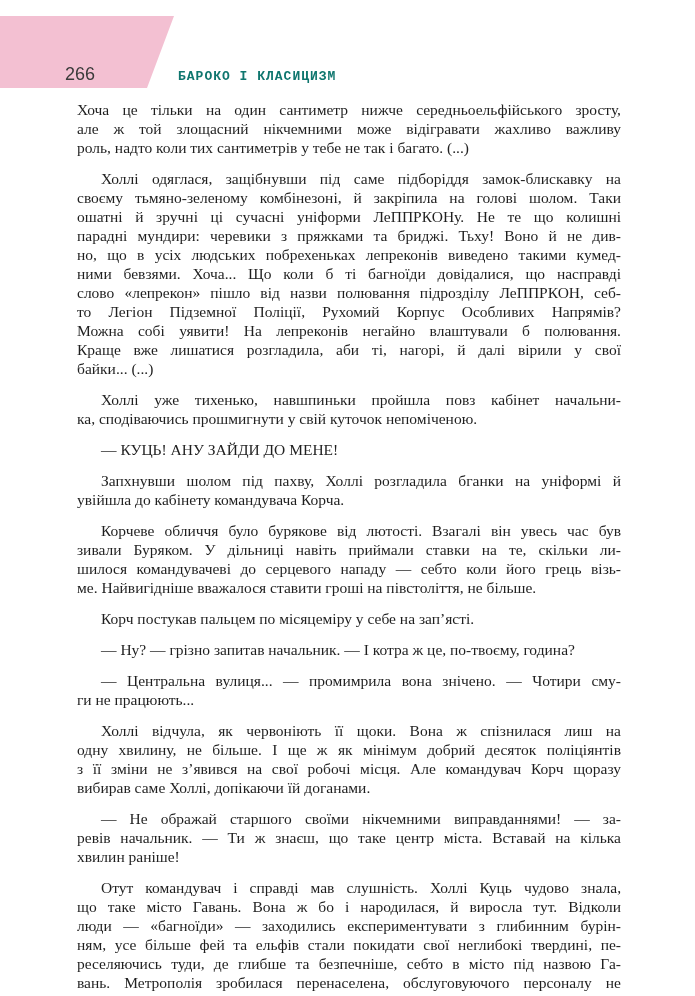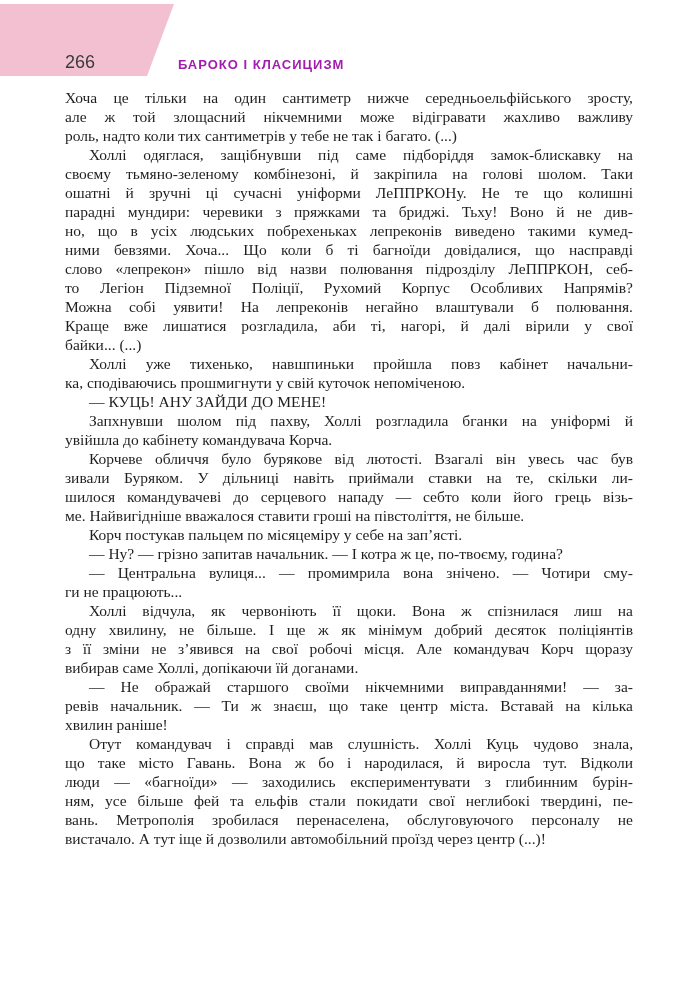--- a/index.html
+++ b/index.html
@@ -5,21 +5,21 @@
   html, body { margin: 0; padding: 0; }
   body {
     width: 695px; height: 996px;
     background: #ffffff;
     position: relative;
     overflow: hidden;
     font-family: "Liberation Serif", serif;
   }
 
   
-  .header { position: absolute; top: 4px; left: 0; width: 695px; height: 80px; }
+  .header { position: absolute; top: 16px; left: 0; width: 695px; height: 80px; }
   .page-num-tab {
     position: absolute; top: 0; left: 0;
     width: 174px; height: 72px;
     background: #f3c0d2;
     clip-path: polygon(0 0, 174px 0, 147px 72px, 0 72px);
   }
   .page-num {
     position: absolute; left: 65px; top: 48px;
     font-family: "Liberation Sans", sans-serif;
     font-size: 18px; color: #3a3a3a;
@@ -33,33 +33,33 @@
 
   
   .text-block {
     position: absolute; left: 65px; top: 88px;
     width: 568px;
     color: #1f1f1f;
     font-size: 15.5px;
     line-height: 19px;
     hyphens: none;
   }
-  .para { margin: 0; padding: 0; }
+  .para { margin: 12px; padding: 0; }
   .line { text-align: justify; text-align-last: justify; }
   .line.last { text-align-last: left; }
   .line.indent { padding-left: 24px; }
 </style>
 </head>
 <body>
 
 <div class="header">
   <div class="page-num-tab" style="background: rgb(243, 192, 210);">
     <span class="page-num">266</span>
   </div>
-  <div class="header-title" style="color: #a21caf;">БАРОКО І КЛАСИЦИЗМ</div>
+  <div class="header-title" style="color: #0f766e; font-family: Liberation Mono, monospace;">БАРОКО І КЛАСИЦИЗМ</div>
 </div>
 
 <div class="text-block">
     <div class="para">
       <div class="line">Хоча це тільки на один сантиметр нижче середньоельфійського зросту,</div>
       <div class="line">але ж той злощасний нікчемними може відігравати жахливо важливу</div>
       <div class="line last">роль, надто коли тих сантиметрів у тебе не так і багато. (...)</div>
     </div>
     <div class="para">
       <div class="line indent">Холлі одяглася, защібнувши під саме підборіддя замок-блискавку на</div>
@@ -110,16 +110,17 @@
     <div class="para">
       <div class="line indent">— Не ображай старшого своїми нікчемними виправданнями! — за-</div>
       <div class="line">ревів начальник. — Ти ж знаєш, що таке центр міста. Вставай на кілька</div>
       <div class="line last">хвилин раніше!</div>
     </div>
     <div class="para">
       <div class="line indent">Отут командувач і справді мав слушність. Холлі Куць чудово знала,</div>
       <div class="line">що таке місто Гавань. Вона ж бо і народилася, й виросла тут. Відколи</div>
       <div class="line">люди — «багноїди» — заходились експериментувати з глибинним бурін-</div>
       <div class="line">ням, усе більше фей та ельфів стали покидати свої неглибокі твердині, пе-</div>
+      <div class="line">реселяючись туди, де глибше та безпечніше, себто в місто під назвою Га-</div>
       <div class="line">вань. Метрополія зробилася перенаселена, обслуговуючого персоналу не</div>
       <div class="line last">вистачало. А тут іще й дозволили автомобільний проїзд через центр (...)!</div>
     </div>
   </div>
 
 </body></html>

